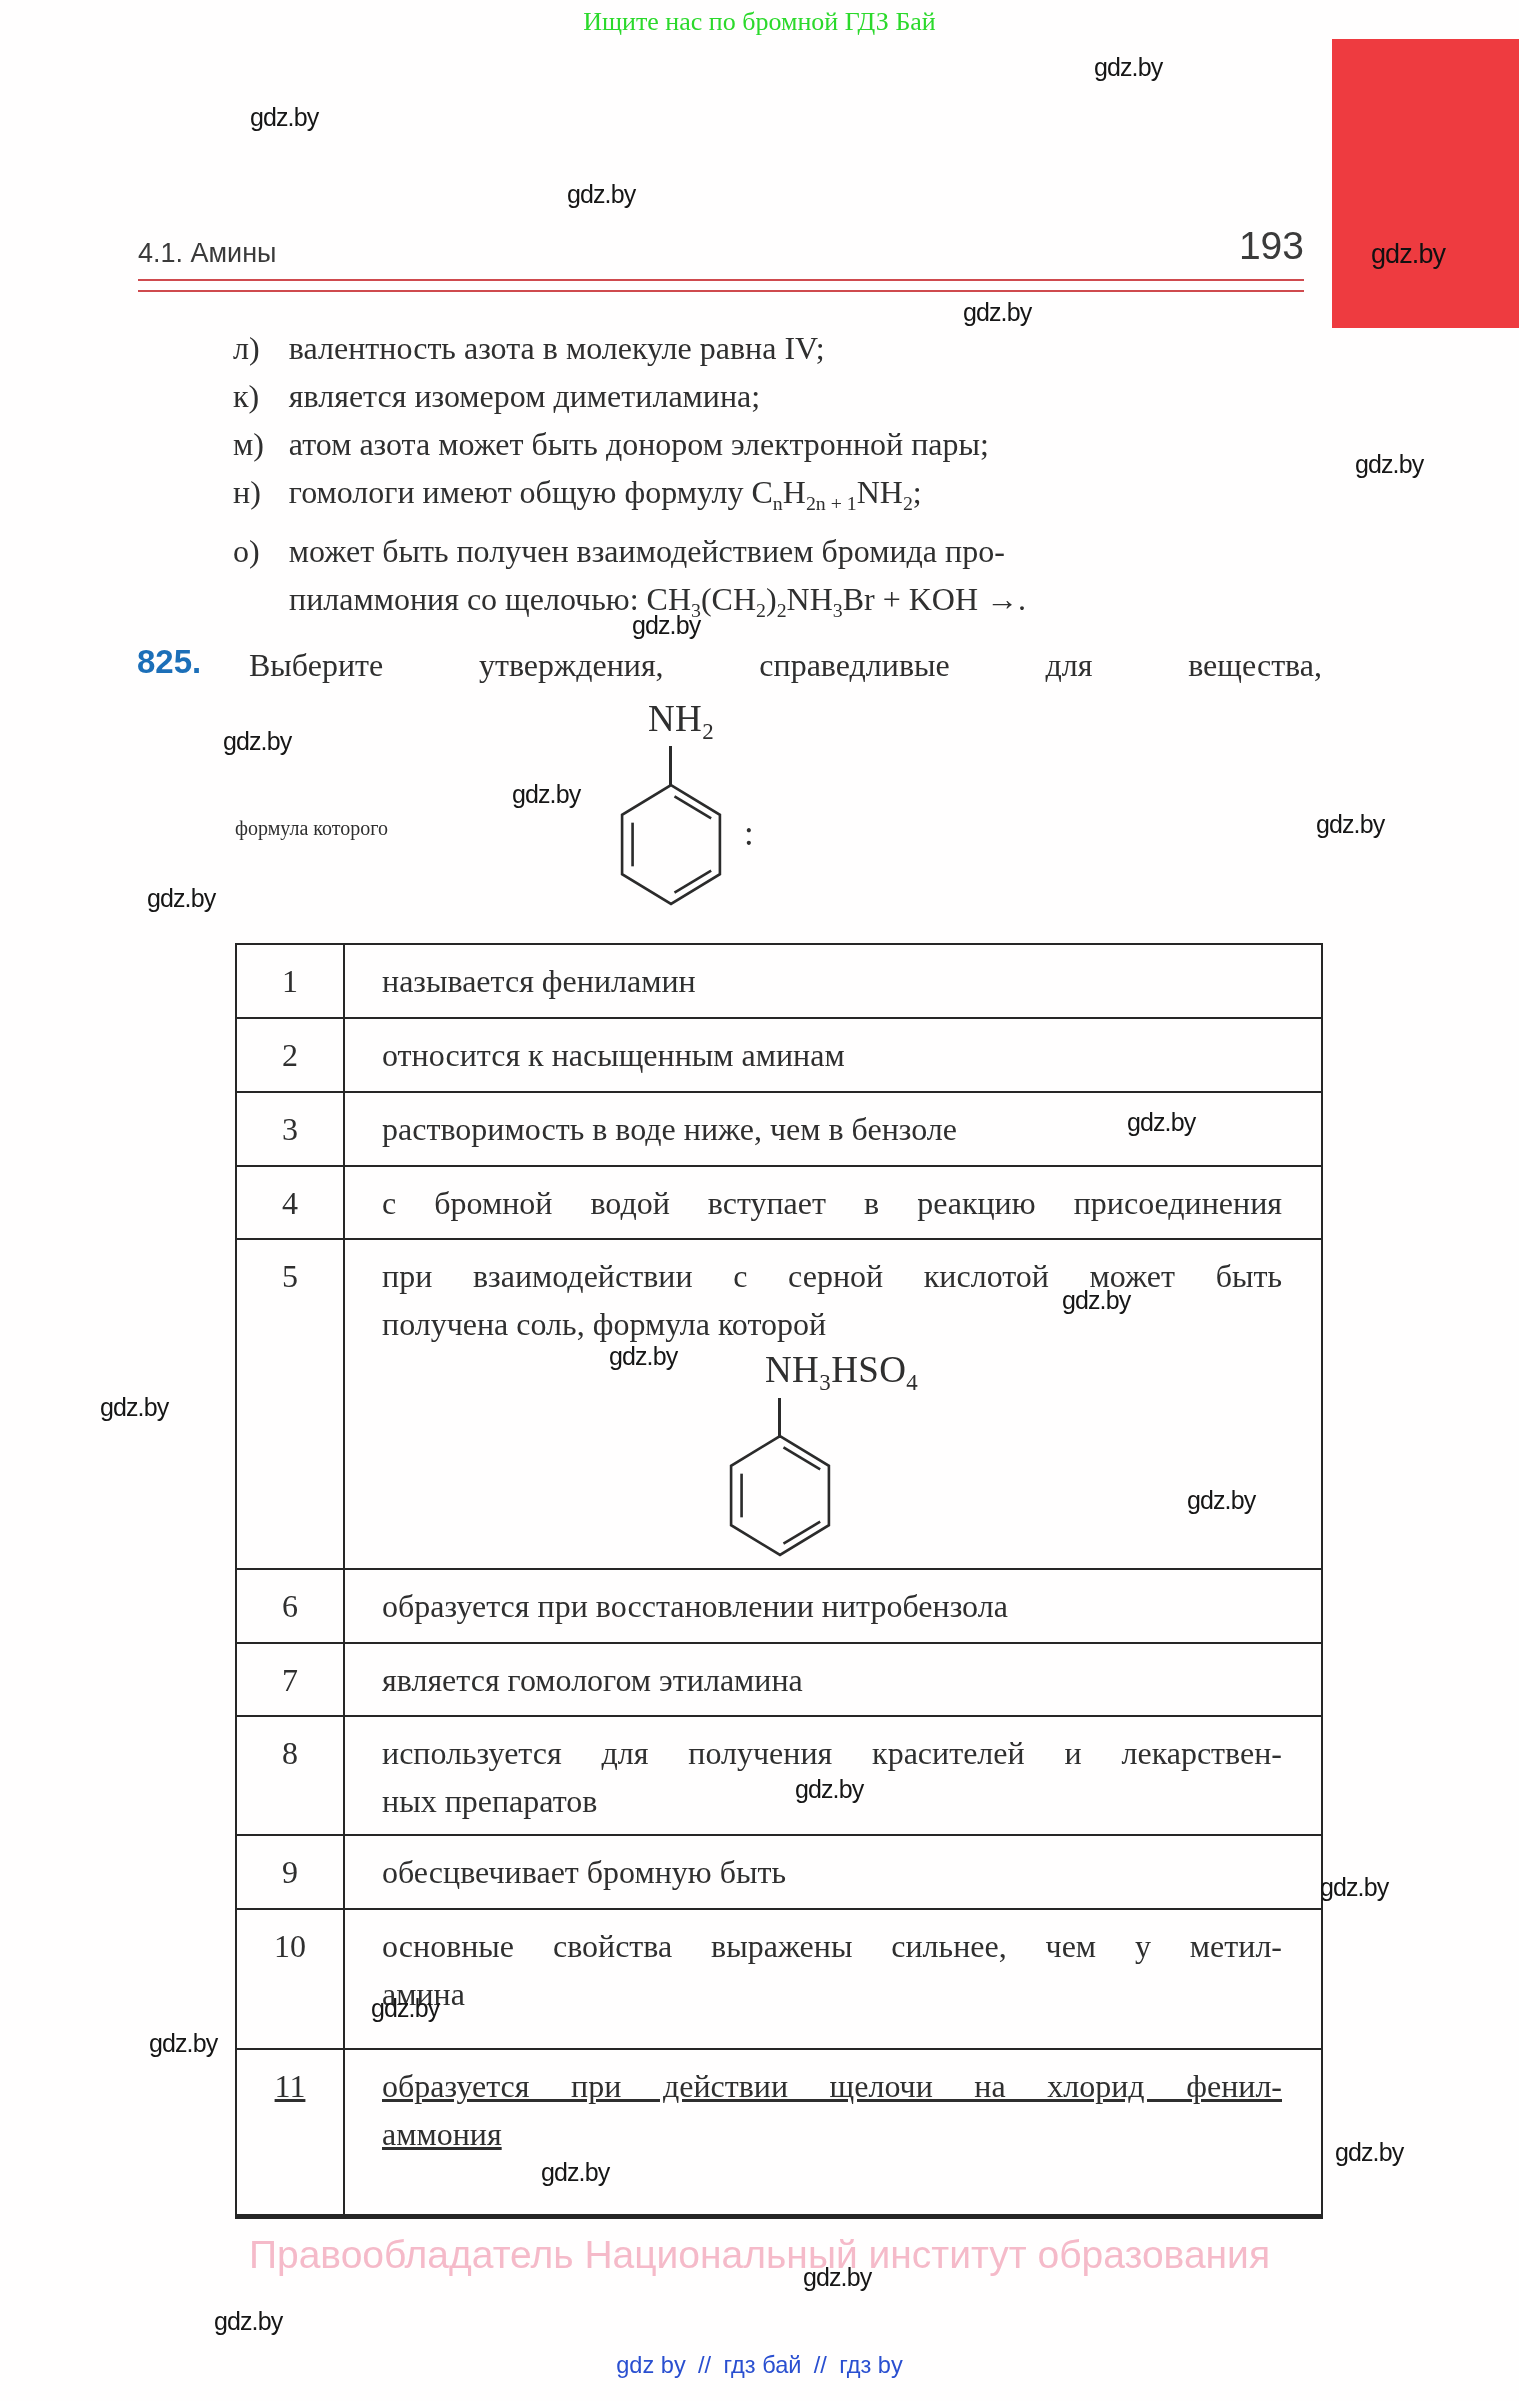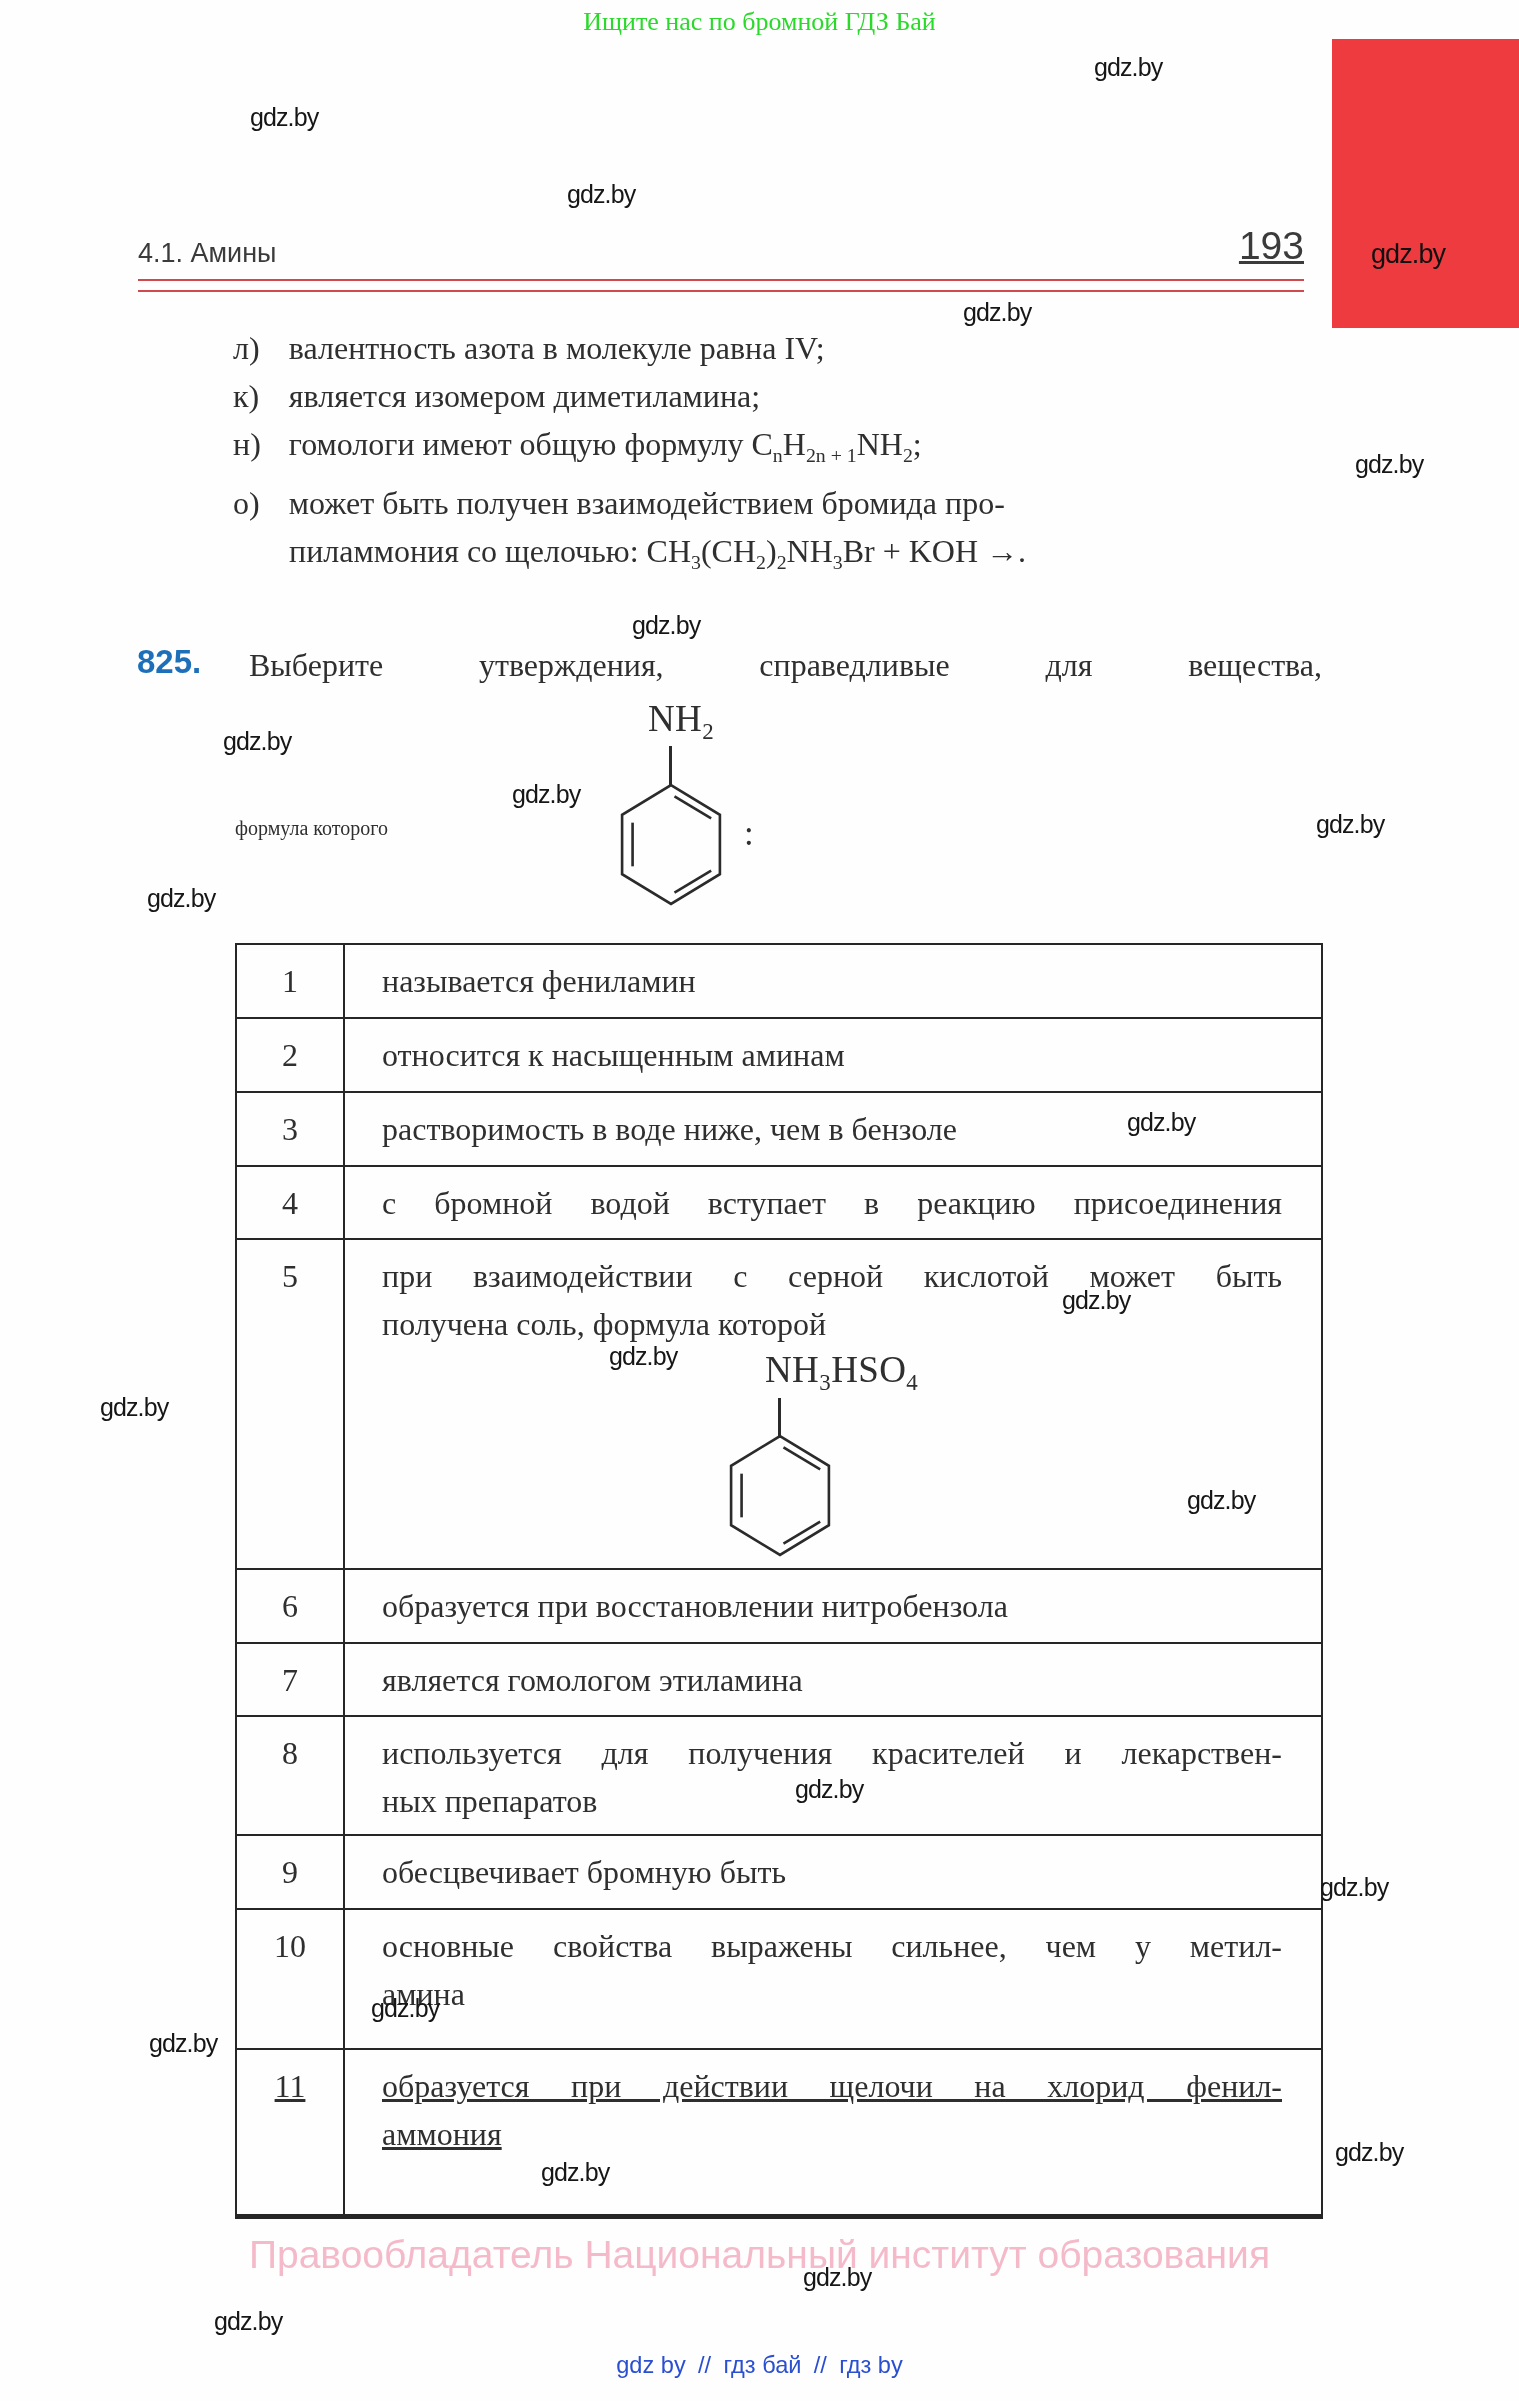--- a/index.html
+++ b/index.html
@@ -6,21 +6,21 @@
   #page{position:relative;width:1519px;height:2401px;background:#fffefe;overflow:hidden;
         font-family:"Liberation Serif","DejaVu Serif",serif;color:#2f2f2f;}
   .sans{font-family:"Liberation Sans","DejaVu Sans",sans-serif;}
   .abs{position:absolute;}
   .wm{position:absolute;font-family:"Liberation Sans","DejaVu Sans",sans-serif;
       font-size:25px;color:#161616;letter-spacing:-0.9px;z-index:6;white-space:nowrap;}
   .top-note{position:absolute;left:0;top:7px;width:1519px;text-align:center;
       font-size:26px;color:#2bd92b;z-index:2;}
   .section-title{position:absolute;left:138px;top:238px;font-size:27px;color:#3b3b3b;letter-spacing:0px;}
   .page-number{position:absolute;left:1208px;top:224px;width:96px;text-align:right;
-      font-size:39px;color:#3b3b3b;text-decoration:underline;}
+      font-size:39px;color:#3b3b3b;}
   .red-rule{position:absolute;left:138px;top:279px;width:1166px;height:8.8px;
       border-top:2.6px solid #cf4a4e;border-bottom:2.6px solid #cf4a4e;}
   .red-box{position:absolute;left:1332px;top:39px;width:187px;height:289px;background:#ee3b40;z-index:1;}
   .red-box .wm-in{position:absolute;left:39px;top:200px;font-size:27px;color:#111;
       font-family:"Liberation Sans","DejaVu Sans",sans-serif;letter-spacing:-0.9px;}
   .list{position:absolute;left:233px;top:324px;width:1089px;font-size:32px;line-height:48px;}
   .list .li{white-space:nowrap;}
   .list .lbl{display:inline-block;min-width:40px;margin-right:15.8px;}
   .list .cont{margin-left:56px;}
   .jl{text-align:justify;text-align-last:justify;white-space:normal!important;}
@@ -85,20 +85,23 @@
   </div>
 
   <div class="list">
     <div class="li">
       <span class="lbl">л)</span><span>валентность азота в молекуле равна IV;</span>
     </div>
     <div class="li">
       <span class="lbl">к)</span><span>является изомером диметиламина;</span>
     </div>
     <div class="li">
+      <span class="lbl">м)</span><span>атом азота может быть донором электронной пары;</span>
+    </div>
+    <div class="li">
       <span class="lbl">н)</span><span>гомологи имеют общую формулу C<sub>n</sub>H<sub>2n + 1</sub>NH<sub>2</sub>;</span>
     </div>
     <div class="li">
       <span class="lbl">о)</span><span>может быть получен взаимодействием бромида про-</span>
     </div>
     <div class="li cont">
       <span>пиламмония со щелочью: CH<sub>3</sub>(CH<sub>2</sub>)<sub>2</sub>NH<sub>3</sub>Br + KOH →.</span>
     </div>
   </div>
 

